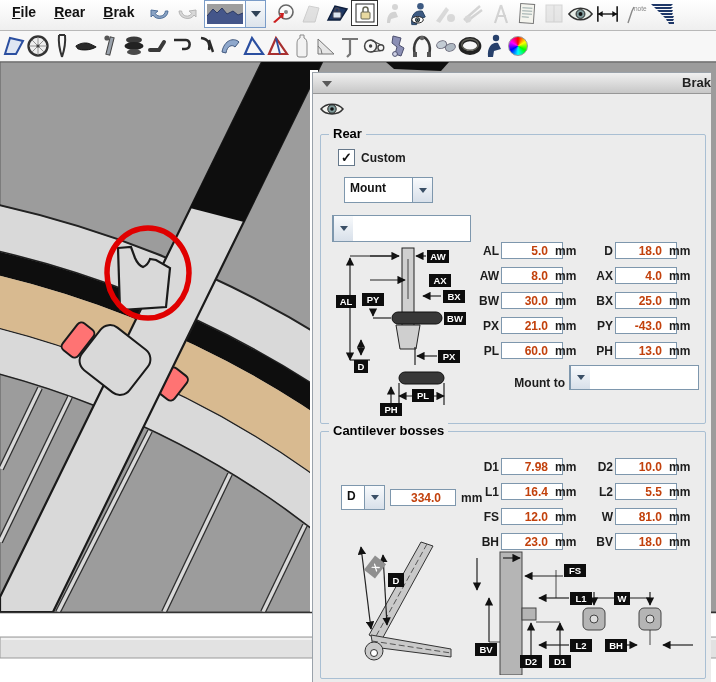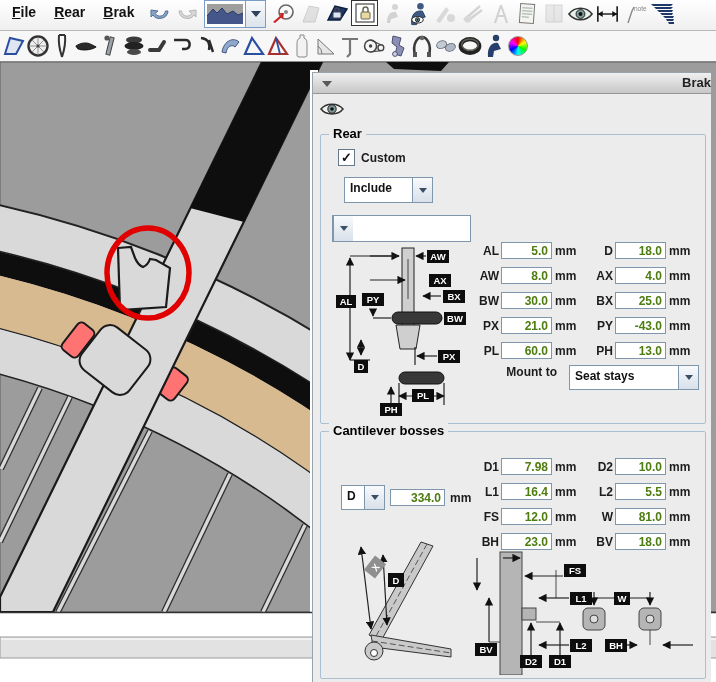--- a/index.html
+++ b/index.html
@@ -47,23 +47,23 @@
   .combo{display:flex;align-items:stretch;border:1px solid #7e97ad;background:#fff;position:absolute;}
   .combo .txt{flex:1;padding:3px 4px 0 5px;font-weight:bold;font-size:12px;color:#111;
       white-space:nowrap;overflow:hidden;}
   .combo .btn{width:19px;border-left:1px solid #7e97ad;background:linear-gradient(#f8fafc,#d8e0ea);
       display:flex;align-items:center;justify-content:center;}
   .combo .btn .tri-down{border-top-color:#3a4f66;border-left-width:4px;border-right-width:4px;border-top-width:5px;}
   .frow{position:absolute;left:148px;display:grid;grid-template-columns:30px 52px 26px 30px 52px 26px;
       column-gap:2px;align-items:center;height:25px;}
   .flab{font-weight:bold;font-size:12px;color:#1c1c1c;text-align:right;}
   .fin{width:46px;height:15px;border:1px solid #7e97ad;background:#fff;text-align:right;
-      font-family:"Liberation Sans",sans-serif;font-weight:bold;font-size:12px;color:#4d7c0f;padding:0 3px 0 0;}
+      font-family:"Liberation Sans",sans-serif;font-weight:bold;font-size:12px;color:#c2410c;padding:0 14px 0 0;}
   .funit{font-weight:bold;font-size:12px;color:#1c1c1c;}
-  .mount-row{position:absolute;top:230px;right:6px;display:flex;align-items:flex-start;gap:12px;}
+  .mount-row{position:absolute;top:230px;right:6px;display:flex;align-items:flex-end;gap:4px;}
   .mount-row .combo{position:relative;width:128px;height:23px;}
   .drow{position:absolute;left:20px;top:53px;display:flex;align-items:center;gap:5px;}
   .drow .combo{position:relative;width:42px;height:23px;}
   svg text.chip{font-family:"Liberation Sans",sans-serif;font-weight:bold;font-size:9.5px;fill:#fff;text-anchor:middle;}
   svg .chipbg{fill:#0d0d0d;}
   svg .dim{stroke:#222;stroke-width:1.2;fill:none;}
   svg .thin{stroke:#222;stroke-width:0.8;fill:none;}
 </style>
 </head>
 <body>
@@ -424,21 +424,21 @@
       <span class="legend">Rear</span>
 
       <div class="inc-row">
         <span class="cb">
             <span>✓</span>
           </span>
         <span class="blab">Custom</span>
       </div>
 
       <div class="combo" style="left:23px;top:42px;width:87px;height:24px;">
-        <span class="txt">Include</span>
+        <span class="txt">Mount</span>
         <span class="btn">
             <span class="tri-down"></span>
           </span>
       </div>
 
       <div class="combo" style="left:11px;top:80px;width:137px;height:25px;">
         <span class="btn">
             <span class="tri-down"></span>
           </span>
       </div>
@@ -533,21 +533,20 @@
         <input class="fin" value="60.0" style="">
         <span class="funit">mm</span>
         <span class="flab">PH</span>
         <input class="fin" value="13.0" style="">
         <span class="funit">mm</span>
       </div>
 
       <div class="mount-row">
         <span class="blab">Mount to</span>
         <div class="combo">
-          <span class="txt">Seat stays</span>
           <span class="btn">
               <span class="tri-down"></span>
             </span>
         </div>
       </div>
     </div>
 
     <div class="gbox bosses">
       <span class="legend">Cantilever bosses</span>
 

